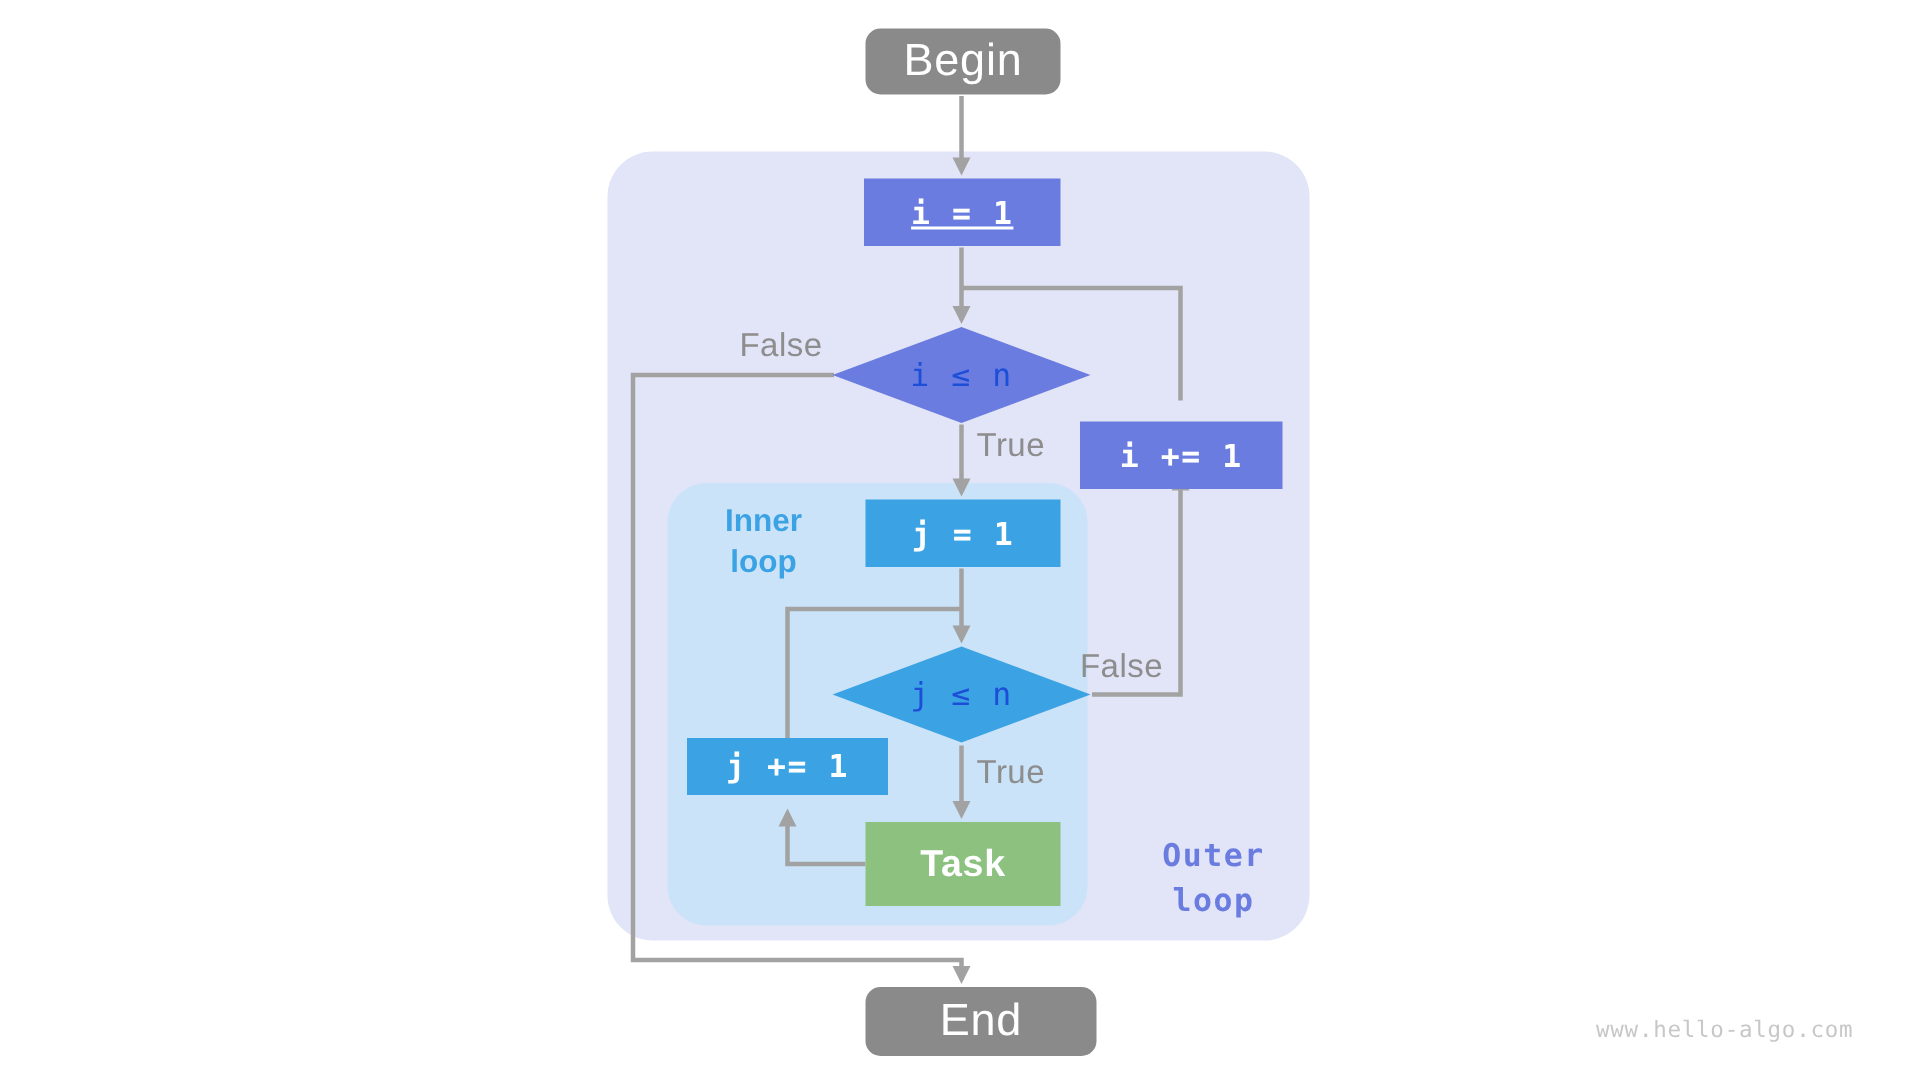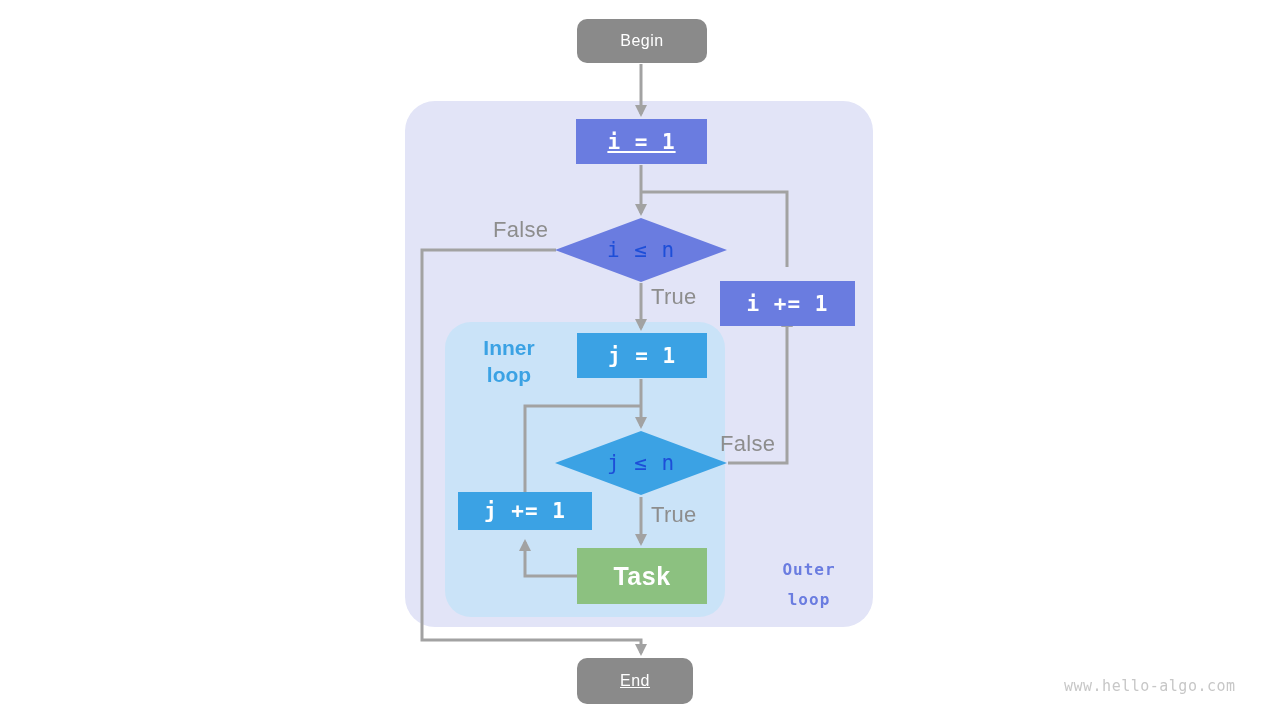--- a/index.html
+++ b/index.html
@@ -8,47 +8,47 @@
     font-family:"Liberation Sans",sans-serif;overflow:hidden;
   }
   .container{position:absolute;}
   #outer-loop-box{left:405px;top:101px;width:468px;height:526px;border-radius:30px;}
   #inner-loop-box{left:445px;top:322px;width:280px;height:295px;border-radius:26px;}
   #edges-svg{position:absolute;left:0;top:0;width:1280px;height:720px;z-index:2;}
   .node{
     position:absolute;z-index:3;display:flex;align-items:center;justify-content:center;
     color:#ffffff;box-sizing:border-box;
   }
-  .terminal{border-radius:10px;font-size:16px;font-weight:500;letter-spacing:.5px;}
+  .terminal{border-radius:10px;font-size:30px;font-weight:500;letter-spacing:.5px;}
   .process{font-family:"DejaVu Sans Mono","Liberation Mono",monospace;font-size:21px;font-weight:600;letter-spacing:1px;}
   .decision-label{
     position:absolute;z-index:3;display:flex;align-items:center;justify-content:center;
     color:#1d4ed8;font-family:"DejaVu Sans Mono","Liberation Mono",monospace;
     font-size:21px;font-weight:400;letter-spacing:1px;background:transparent;pointer-events:none;
   }
   #node-begin{left:577px;top:19px;width:130px;height:44px;}
   #node-i-init{left:576px;top:119px;width:131px;height:45px;}
   #node-i-inc{left:720px;top:267px;width:135px;height:45px;}
   #node-j-init{left:577px;top:333px;width:130px;height:45px;}
   #node-j-inc{left:458px;top:492px;width:134px;height:38px;}
   #node-task{left:577px;top:548px;width:130px;height:56px;font-size:25px;font-weight:700;letter-spacing:.5px;}
-  #node-end{left:577px;top:658px;width:116px;height:46px;text-decoration:underline;}
+  #node-end{left:577px;top:658px;width:154px;height:46px;}
   #d1-label{left:576px;top:228px;width:130px;height:44px;}
   #d2-label{left:576px;top:441px;width:130px;height:44px;}
   .edge-label{
     position:absolute;z-index:4;font-size:22px;font-weight:normal;color:#8d8d8d;
     letter-spacing:.3px;
   }
   #label-outer-false{left:493px;top:217px;width:74px;}
   #label-outer-true{left:651px;top:284px;width:62px;}
   #label-inner-false{left:720px;top:431px;width:66px;}
   #label-inner-true{left:651px;top:502px;width:62px;}
   .loop-label{position:absolute;z-index:4;text-align:center;font-weight:bold;line-height:27px;}
   #inner-loop-label{left:460px;top:334px;width:98px;font-size:21px;}
-  #outer-loop-label{left:762px;top:555px;width:94px;font-size:16px;
+  #outer-loop-label{left:762px;top:555px;width:94px;font-size:21px;
     font-family:"DejaVu Sans Mono","Liberation Mono",monospace;line-height:30px;letter-spacing:1px;}
   #watermark{
     position:absolute;z-index:4;left:1064px;top:677px;
     font-family:"DejaVu Sans Mono","Liberation Mono",monospace;font-size:15px;letter-spacing:.5px;
   }
 </style>
 </head>
 <body>
 
 <div id="canvas">

